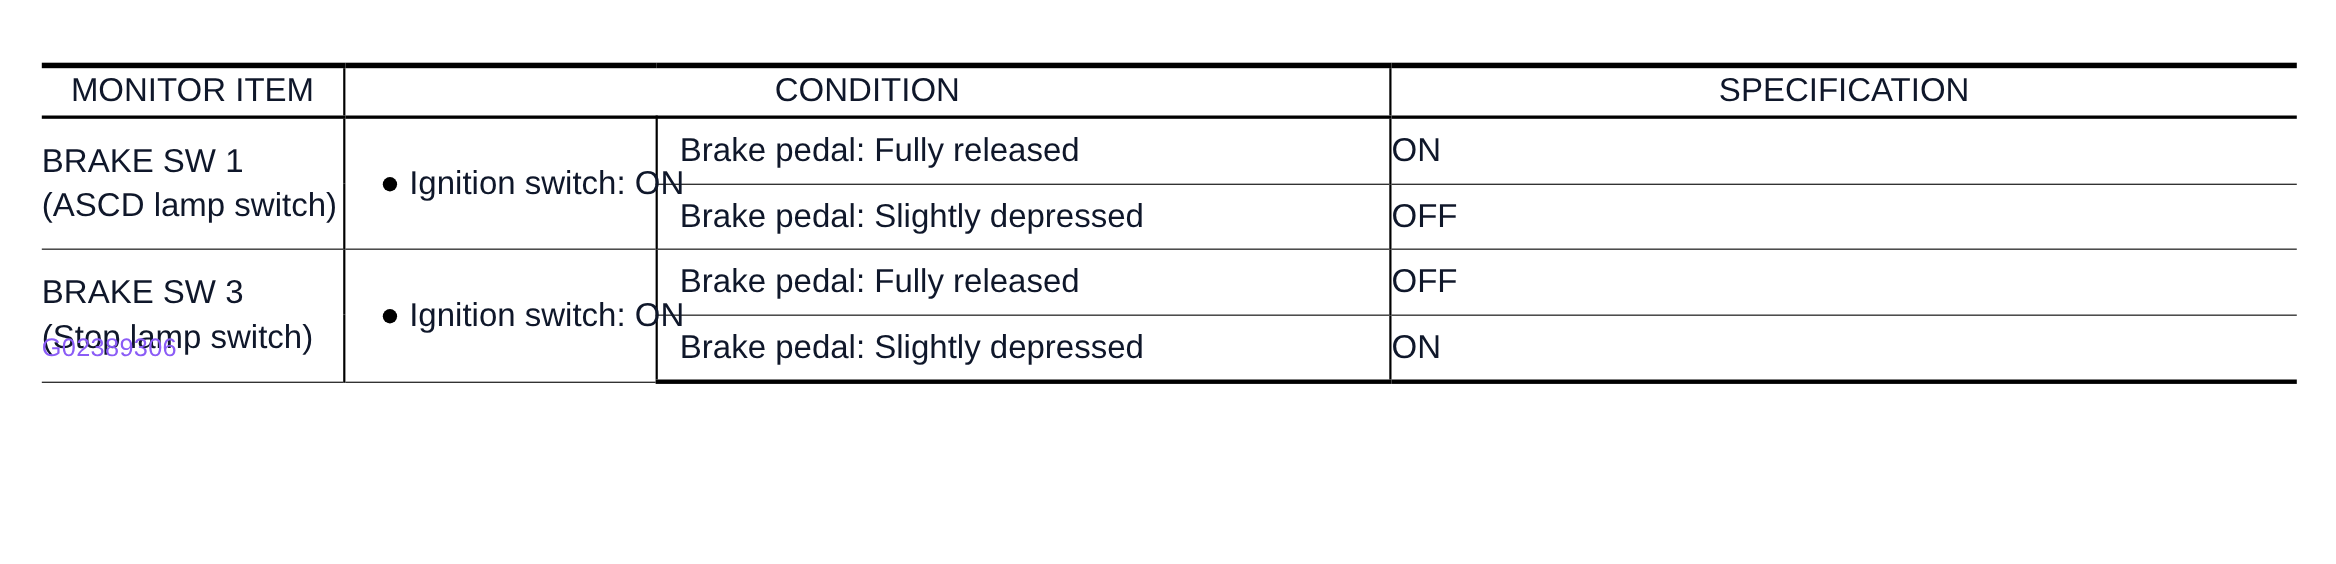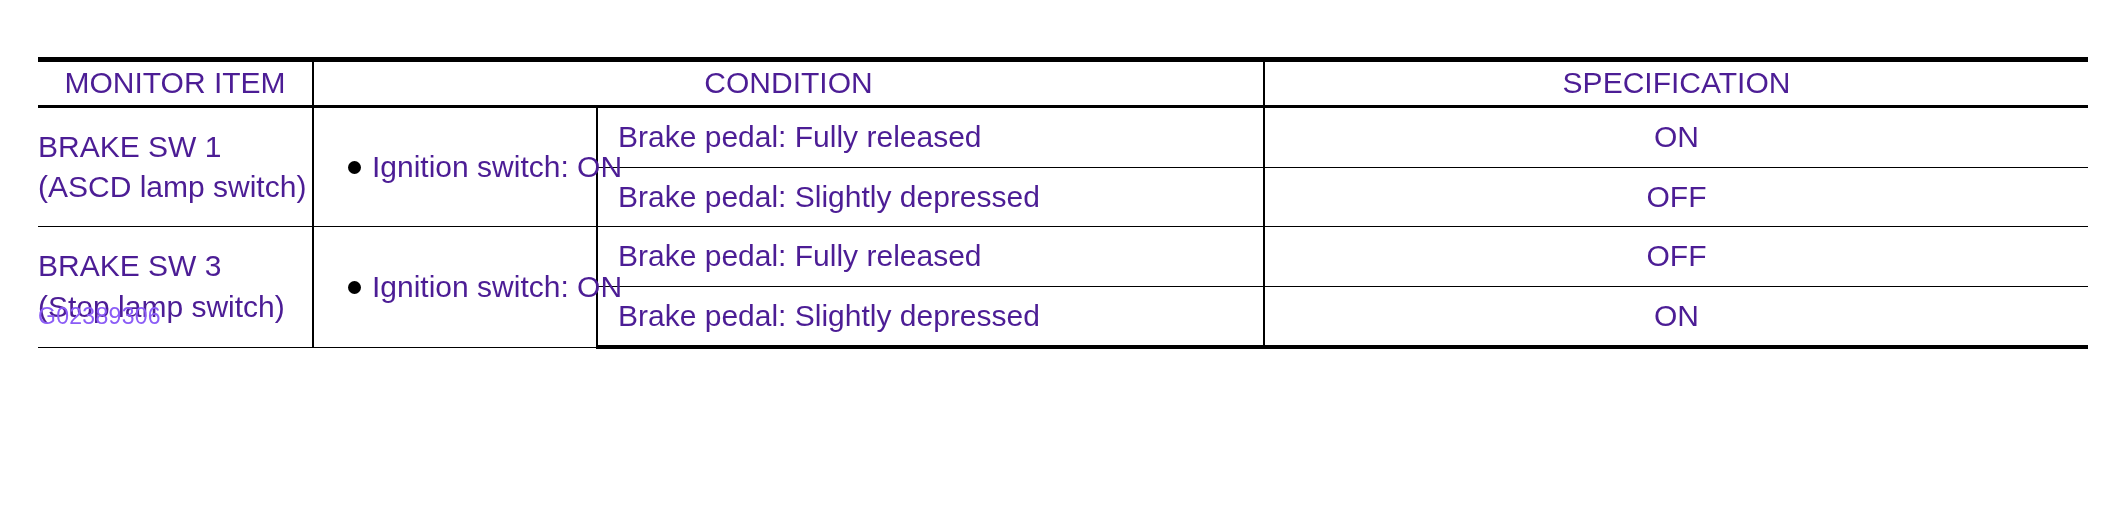--- a/index.html
+++ b/index.html
@@ -37,21 +37,21 @@
   .spec-table td,
   .spec-table th {
     border: 1px solid #000000;
     border-left: none;
     border-right: none;
     padding: 0;
     vertical-align: middle;
     font-weight: normal;
     font-size: 30px;
     line-height: 1.22;
-    color: #4c1d95;
+    color: #0f172a;
   }
 
   
   .spec-table thead th {
     border-top: 5px solid #000000;
     border-bottom: 3px solid #000000;
     height: 43px;
     text-align: center;
   }
 
@@ -104,21 +104,21 @@
   }
 
   .cond-sub-text {
     display: block;
     padding: 11px 0 11px 20px;
     white-space: nowrap;
   }
 
   .spec-text {
     display: block;
-    text-align: center;
+    text-align: left;
     padding: 11px 0;
     white-space: nowrap;
   }
 
   .row-h { height: 47px; }
 
   
   .figure-id {
     position: absolute;
     left: 38px;

